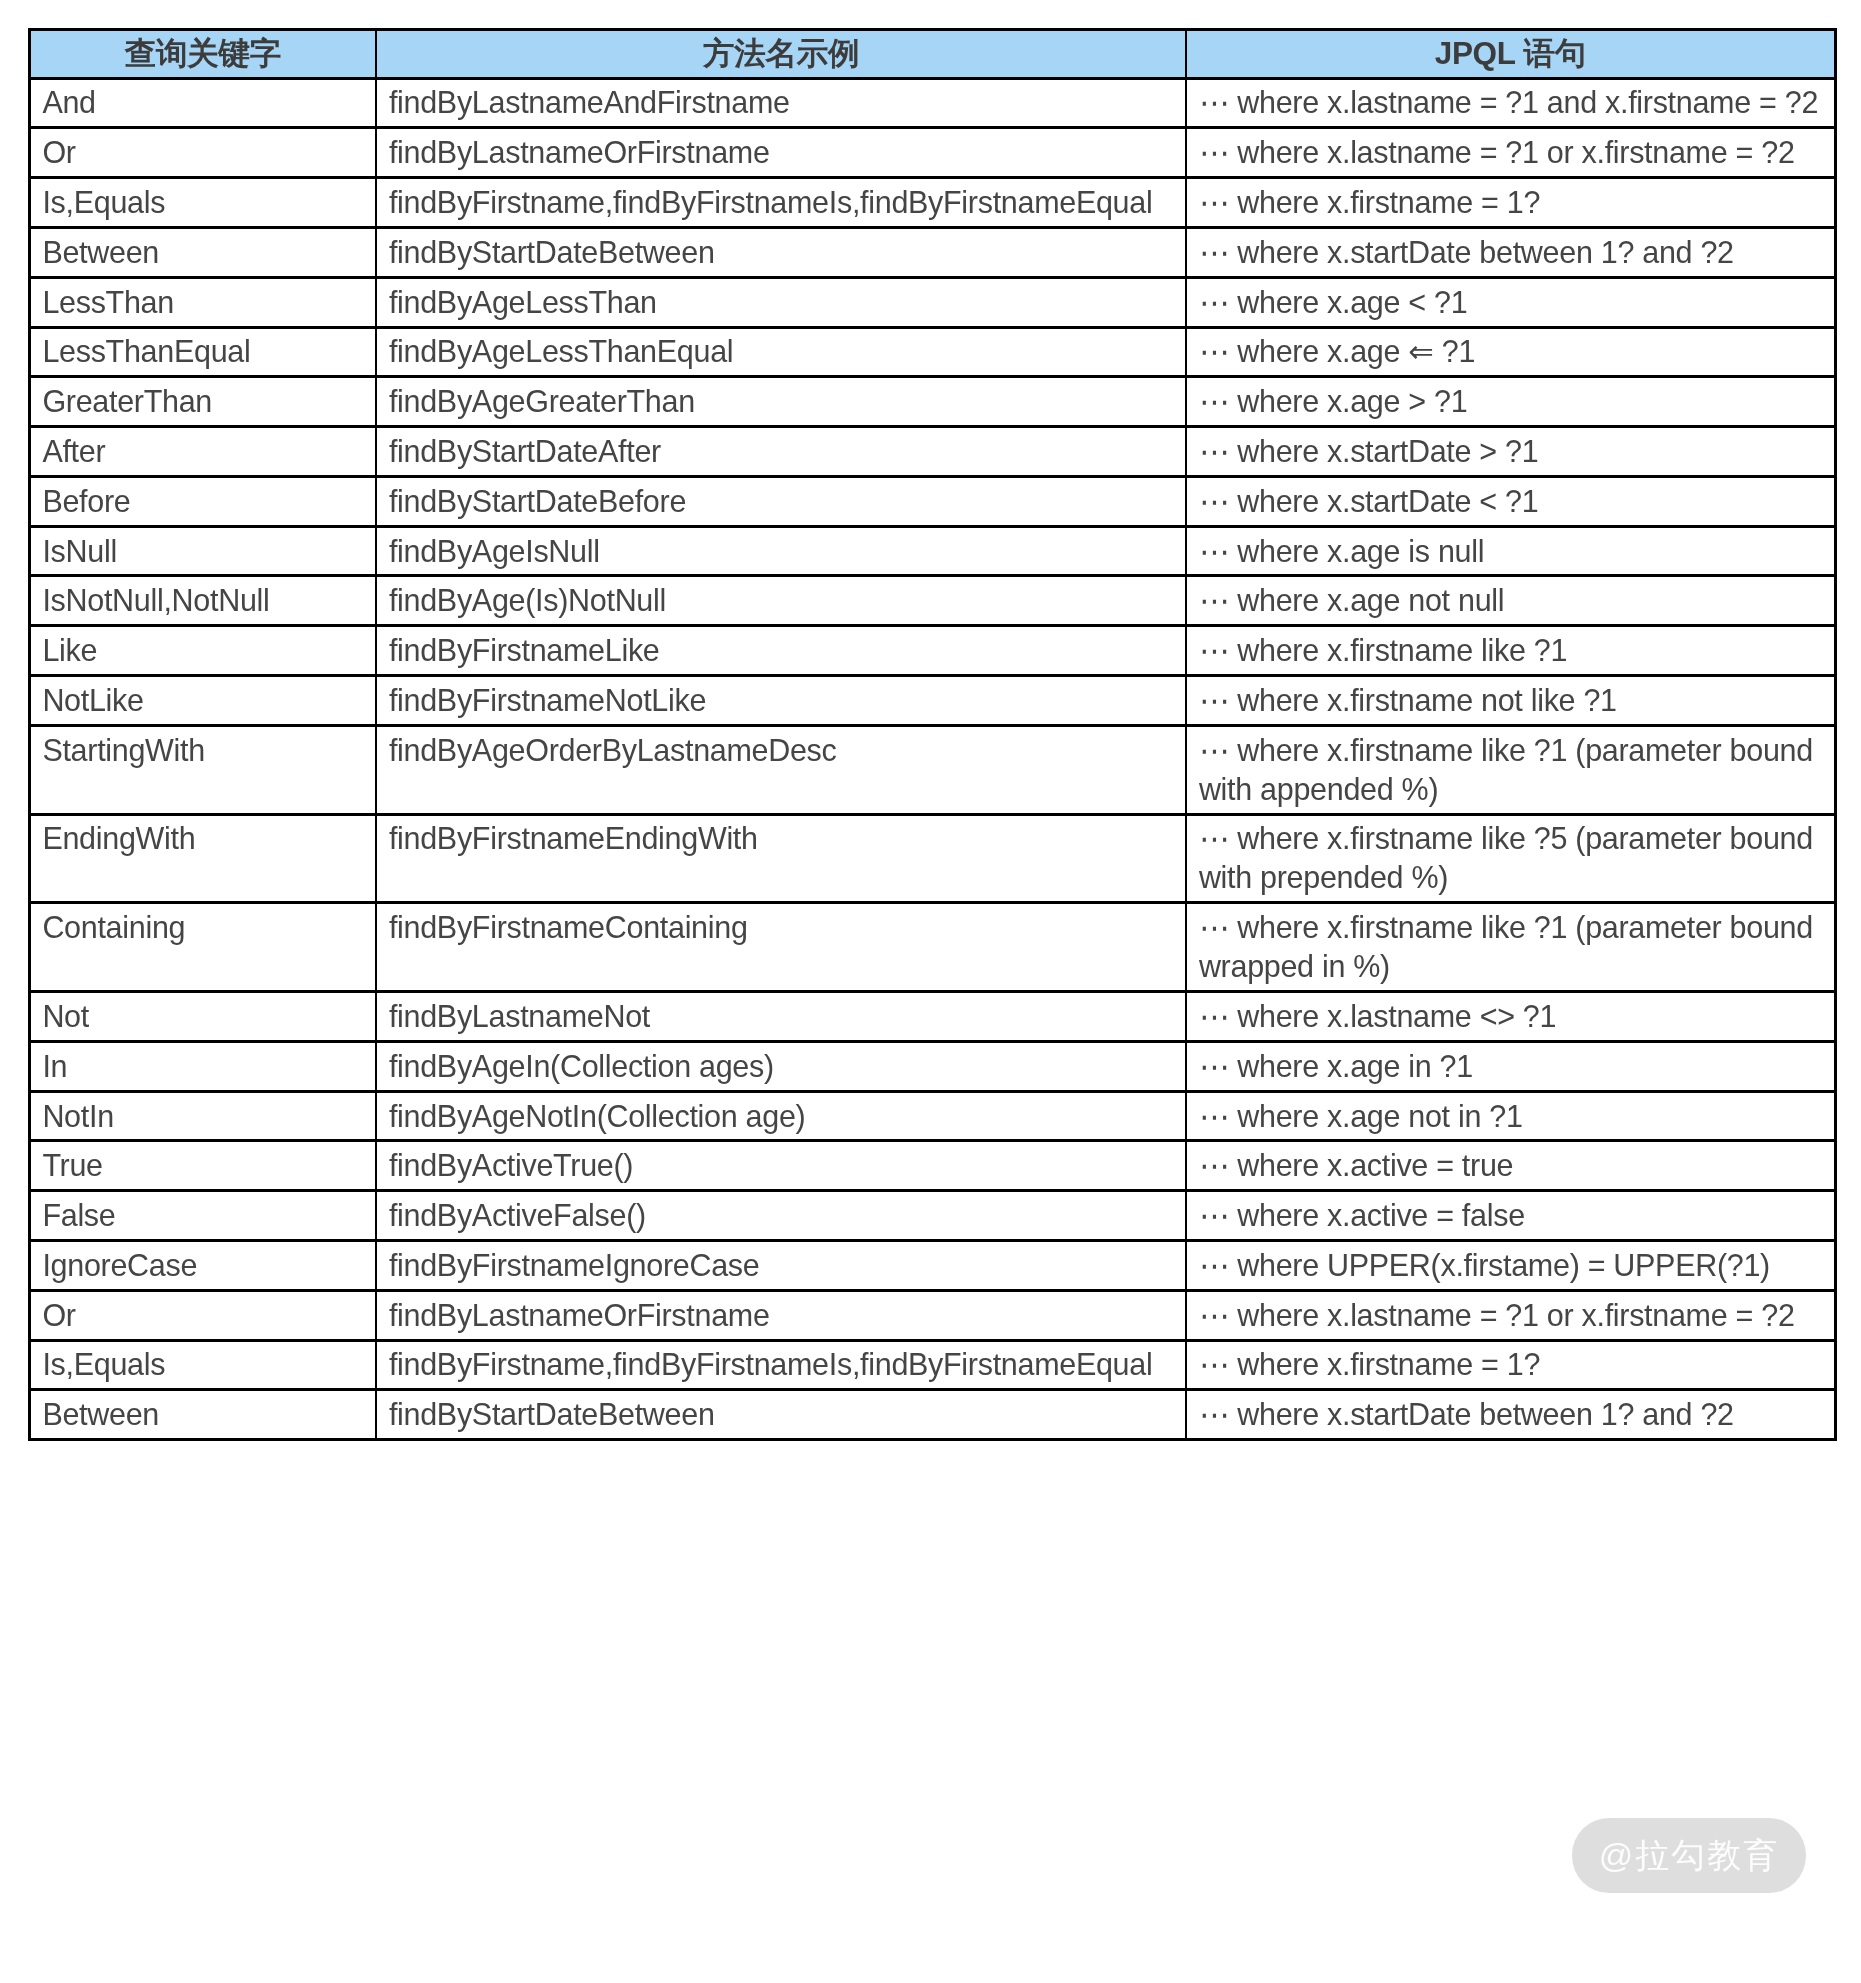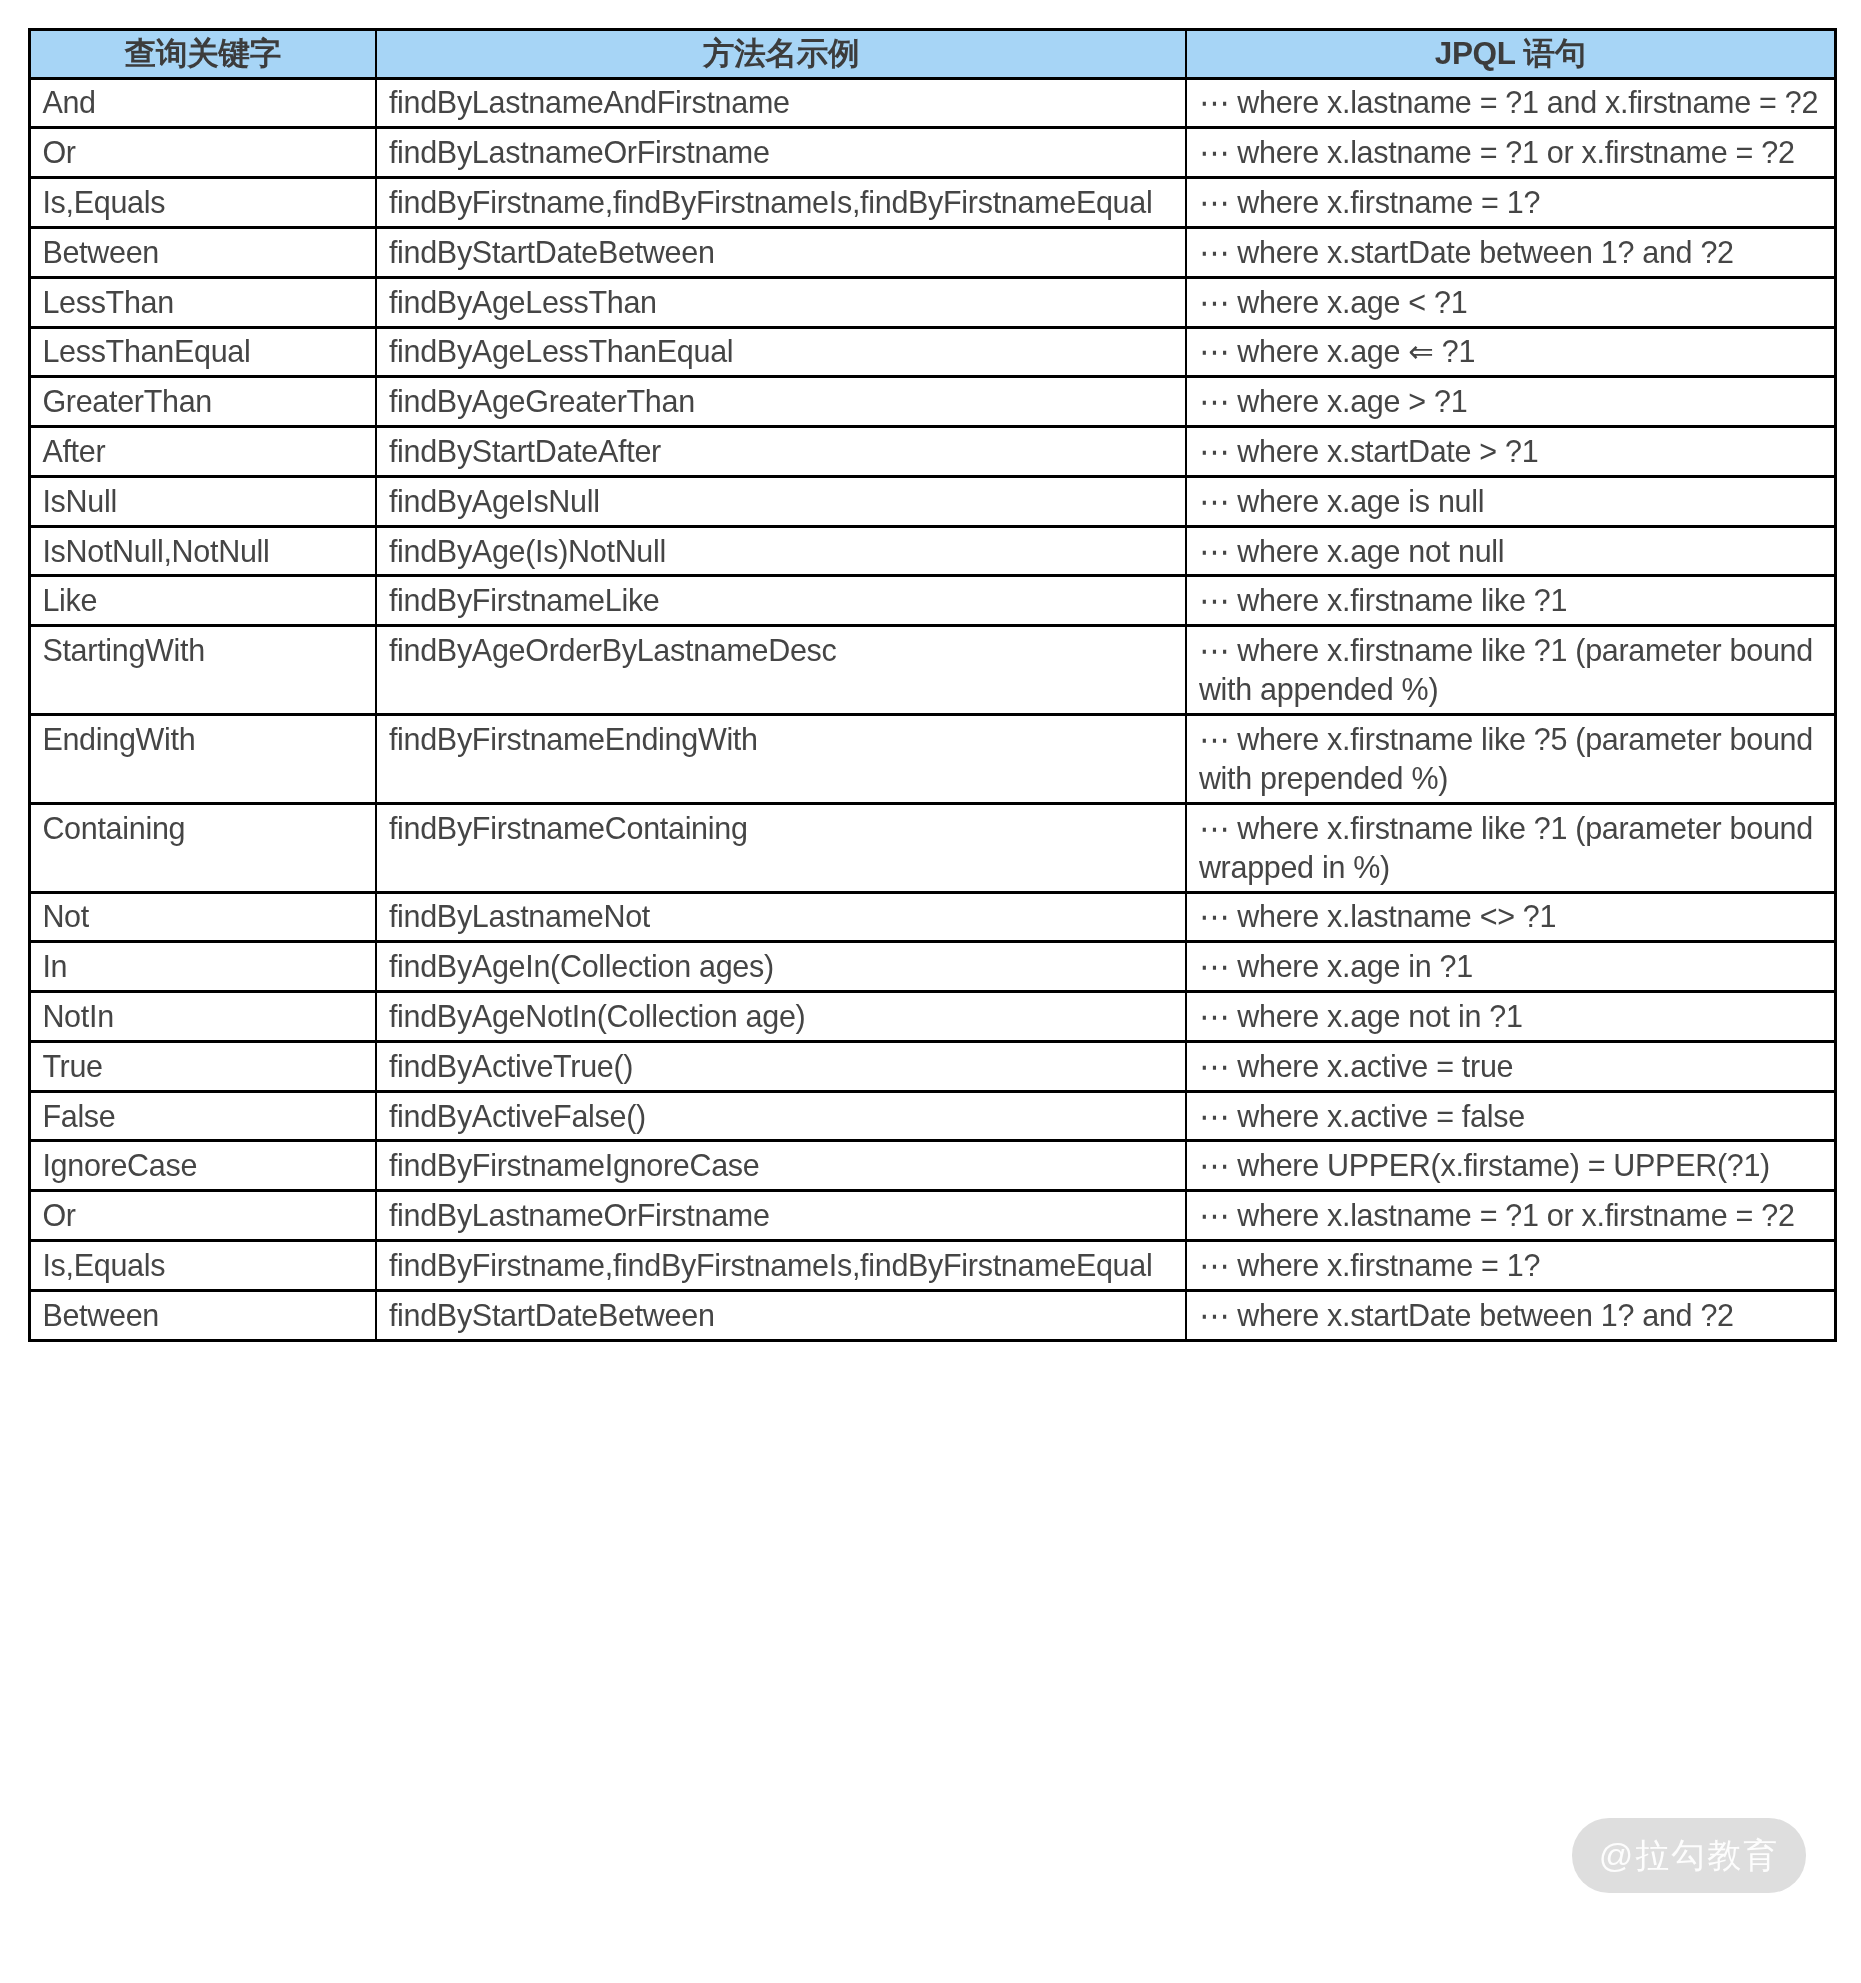--- a/index.html
+++ b/index.html
@@ -110,35 +110,45 @@
         <td class="keyword-cell">GreaterThan</td>
         <td class="method-cell">findByAgeGreaterThan</td>
         <td class="jpql-cell">⋯ where x.age &gt; ?1</td>
       </tr>
       <tr>
         <td class="keyword-cell">After</td>
         <td class="method-cell">findByStartDateAfter</td>
         <td class="jpql-cell">⋯ where x.startDate &gt; ?1</td>
       </tr>
       <tr>
+        <td class="keyword-cell">Before</td>
+        <td class="method-cell">findByStartDateBefore</td>
+        <td class="jpql-cell">⋯ where x.startDate &lt; ?1</td>
+      </tr>
+      <tr>
         <td class="keyword-cell">IsNull</td>
         <td class="method-cell">findByAgeIsNull</td>
         <td class="jpql-cell">⋯ where x.age is null</td>
       </tr>
       <tr>
         <td class="keyword-cell">IsNotNull,NotNull</td>
         <td class="method-cell">findByAge(Is)NotNull</td>
         <td class="jpql-cell">⋯ where x.age not null</td>
       </tr>
       <tr>
         <td class="keyword-cell">Like</td>
         <td class="method-cell">findByFirstnameLike</td>
         <td class="jpql-cell">⋯ where x.firstname like ?1</td>
       </tr>
       <tr>
+        <td class="keyword-cell">NotLike</td>
+        <td class="method-cell">findByFirstnameNotLike</td>
+        <td class="jpql-cell">⋯ where x.firstname not like ?1</td>
+      </tr>
+      <tr>
         <td class="keyword-cell">StartingWith</td>
         <td class="method-cell">findByAgeOrderByLastnameDesc</td>
         <td class="jpql-cell">⋯ where x.firstname like ?1 (parameter bound with appended %)</td>
       </tr>
       <tr>
         <td class="keyword-cell">EndingWith</td>
         <td class="method-cell">findByFirstnameEndingWith</td>
         <td class="jpql-cell">⋯ where x.firstname like ?5 (parameter bound with prepended %)</td>
       </tr>
       <tr>

